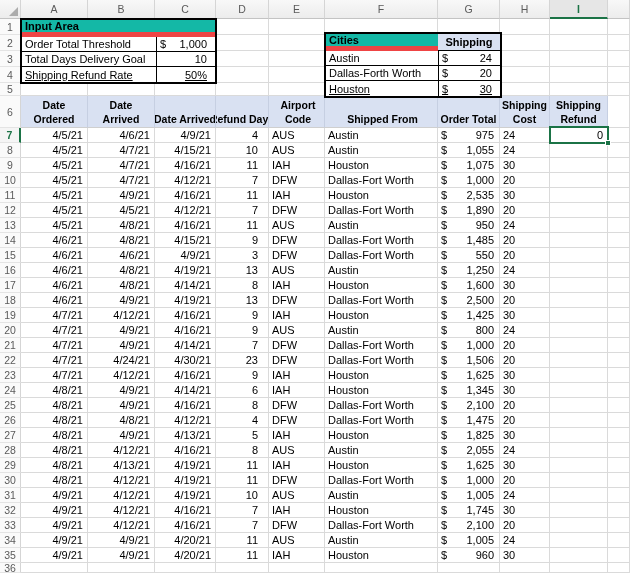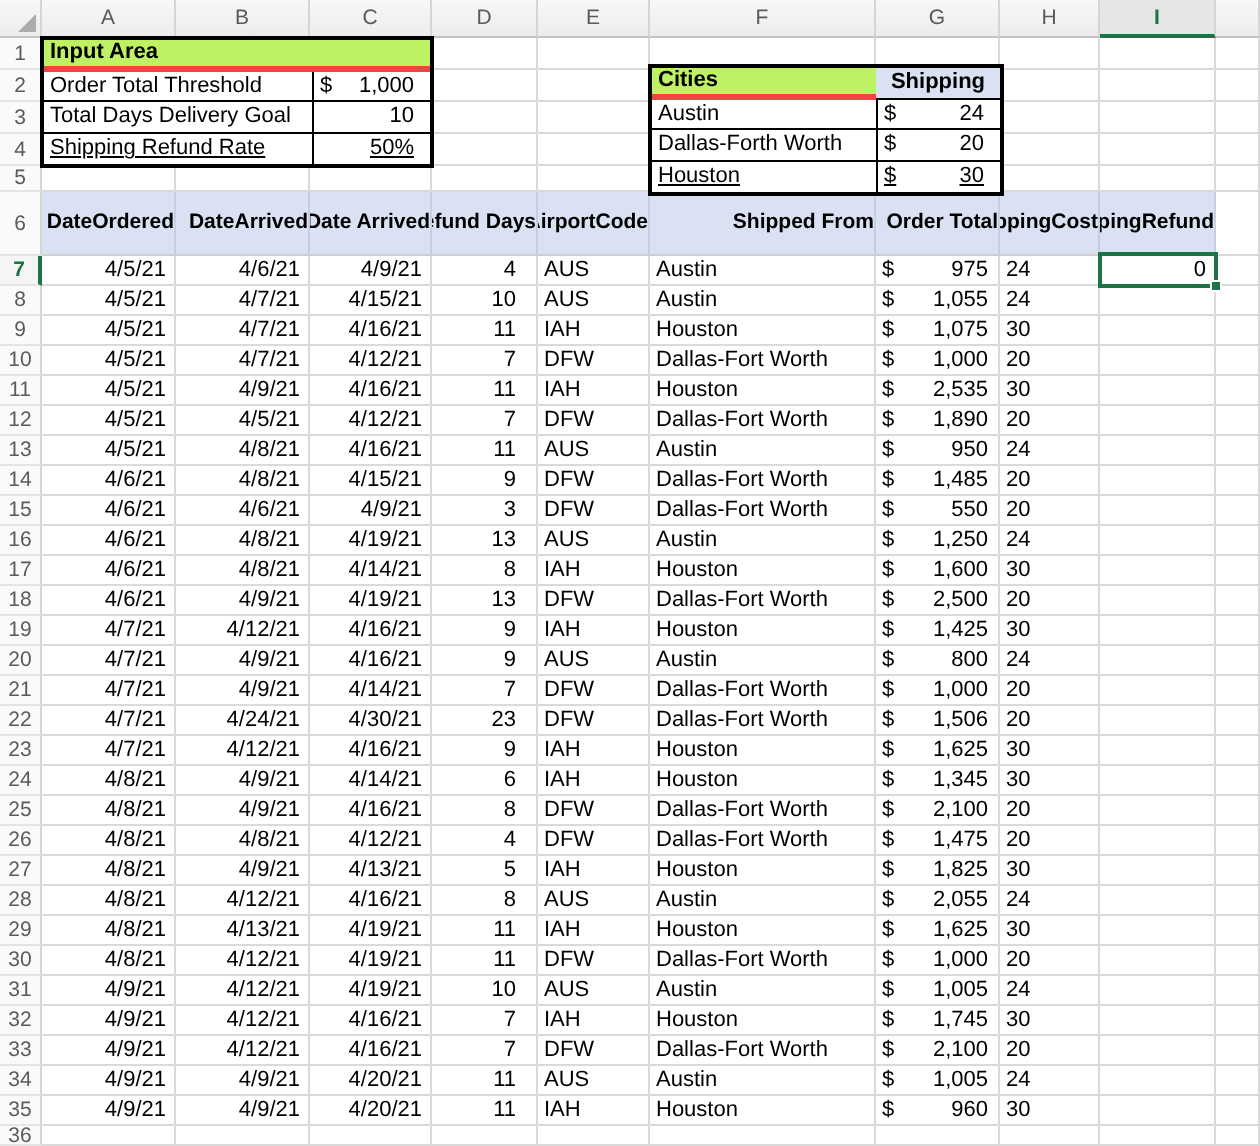--- a/index.html
+++ b/index.html
@@ -31,34 +31,34 @@
   
   .cell { border-right:1px solid #DADADA; border-bottom:1px solid #DADADA; font-size:11px;
           color:#000; display:flex; align-items:center; overflow:hidden; white-space:nowrap; }
   .al-r  { justify-content:flex-end; padding-right:4px; }
   .al-rd { justify-content:flex-end; padding-right:10px; }
   .al-l  { padding-left:3px; }
   .acc   { justify-content:space-between; padding:0 5px 0 3px; }
 
   
   .hdr { background:#D9E1F2; border-right:1px solid #C6CFE2; border-bottom:1px solid #CFCFCF;
-         font-weight:bold; font-size:10.5px; display:flex; flex-direction:row;
+         font-weight:bold; font-size:10.5px; display:flex; flex-direction:column;
          justify-content:flex-end; padding-bottom:1px; overflow:hidden; }
   .hdr .hline { line-height:14px; white-space:nowrap; }
   .h-c { align-items:center; }
   .h-l { align-items:center; padding-left:3px; }
 
   
   .ovl { position:absolute; display:grid; border:2px solid #000; background:#fff; font-size:11px; }
   #input-tbl  { left:20px;  top:18px; width:197px; height:66px;
                 grid-template-columns:134px 1fr; grid-template-rows:repeat(4,1fr); }
   #cities-tbl { left:324px; top:32px; width:178px; height:66px;
                 grid-template-columns:112px 1fr; grid-template-rows:repeat(4,1fr); }
-  .t-title { background:#bef264; font-weight:bold; display:flex; align-items:center;
-             padding-left:3px; border-bottom:3px solid #ef4444; }
+  .t-title { background:#14b8a6; font-weight:bold; display:flex; align-items:center;
+             padding-left:3px; border-bottom:5px solid #ef4444; }
   .span2 { grid-column:1/3; }
   .ship-hdr { background:#D9E1F2; font-weight:bold; display:flex; align-items:center;
               justify-content:center; border-bottom:1px solid #000; }
   .t-cell { display:flex; align-items:center; padding-left:3px; border-bottom:1px solid #000;
             white-space:nowrap; overflow:hidden; }
   .t-val  { border-left:1px solid #000; border-bottom:1px solid #000; display:flex;
             align-items:center; justify-content:flex-end; padding:0 8px 0 3px; }
   .acc2   { justify-content:space-between; }
   .last   { border-bottom:none;text-decoration:underline; }
 

